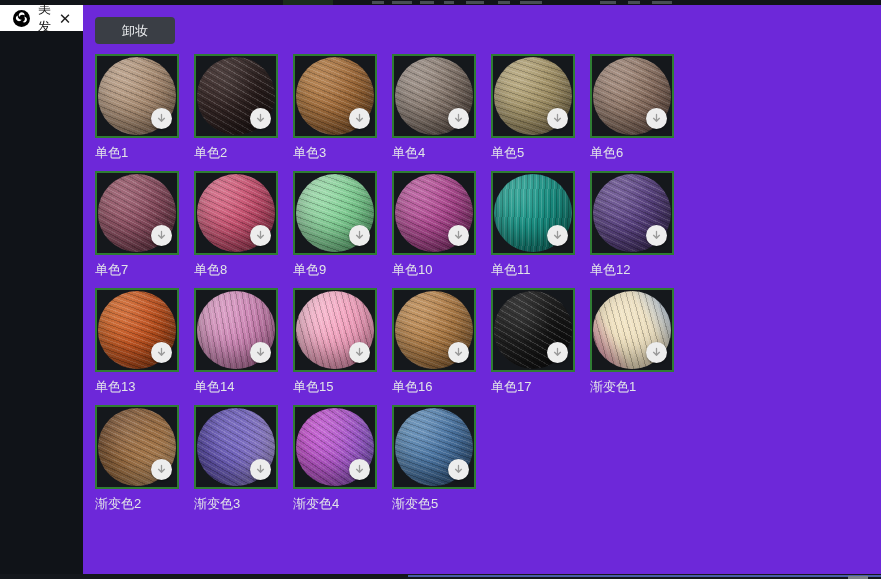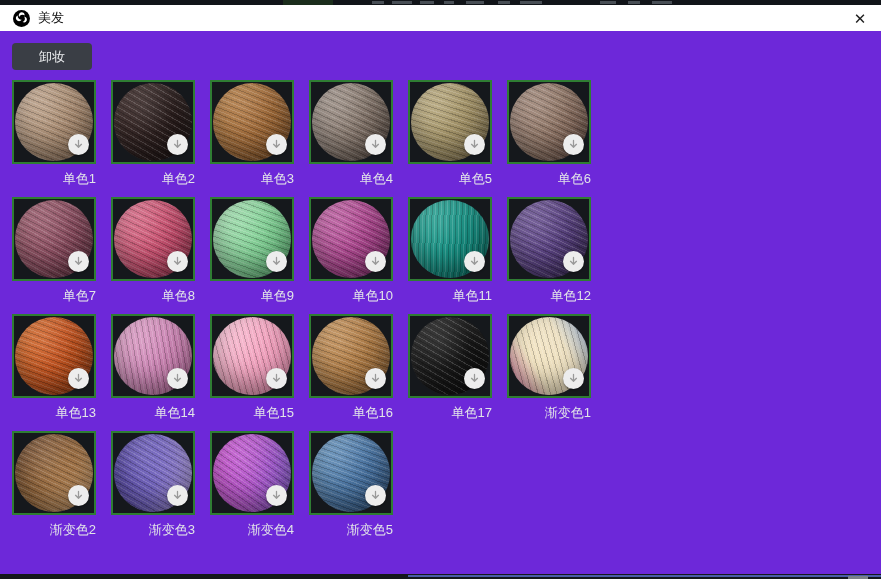--- a/index.html
+++ b/index.html
@@ -10,21 +10,21 @@
 
   
   .underlay-top { position: absolute; left: 0; top: 0; width: 881px; height: 5px; background: #111419; }
   .underlay-top .green-blob { position: absolute; left: 283px; top: 0; width: 50px; height: 5px; background: #1b2d1c; }
   .underlay-top .dash { position: absolute; top: 1px; height: 3px; background: #565c64; opacity: .8; }
   .underlay-bottom { position: absolute; left: 0; bottom: 0; width: 881px; height: 5px; background: #14171c; }
   .underlay-bottom .blue-bar { position: absolute; left: 408px; right: 0; top: 1px; height: 2px; background: #4a5ca8; }
   .underlay-bottom .gray-chip { position: absolute; left: 848px; bottom: 0; width: 20px; height: 3px; background: #7a8088; }
 
   
-  .dialog { position: absolute; left: 0; top: 5px; width: 881px; height: 569px; display: flex; flex-direction: column; }
+  .dialog { position: absolute; left: 0; top: 5px; width: 881px; height: 569px; display: flex; flex-direction: row; }
 
   .titlebar { height: 26px; background: #ffffff; display: flex; align-items: center; padding: 0 10px 0 13px; flex: 0 0 26px; }
   .titlebar .logo { width: 17px; height: 17px; flex: 0 0 17px; }
   .titlebar .title { margin-left: 8px; font-size: 13px; color: #111111; }
   .titlebar .spacer { flex: 1; }
   .close-btn { width: 22px; height: 22px; display: flex; align-items: center; justify-content: center;
                font-size: 15px; color: #1a1a1a; cursor: pointer; background: transparent; border: 0; line-height: 1; }
 
   .body { flex: 1; background: #6d28d9; padding: 12px 0 0 12px; overflow: hidden; }
 
@@ -33,21 +33,21 @@
 
   .grid { margin-top: 10px; display: flex; flex-wrap: wrap; width: 606px; }
 
   .cell { width: 84px; margin: 0 15px 11px 0; }
   .tile { position: relative; width: 84px; height: 84px; background: #15181c; border: 2px solid #2f7d33; cursor: pointer; }
   .circle { position: absolute; left: 1px; top: 1px; width: 78px; height: 78px; border-radius: 50%;
             box-shadow: inset 0 -12px 22px rgba(0,0,0,.38), inset 0 8px 16px rgba(255,255,255,.07); }
   .dl { position: absolute; right: 5px; bottom: 7px; width: 21px; height: 21px; border-radius: 50%;
         background: #ededed; box-shadow: 0 1px 2px rgba(0,0,0,.4); display: flex; align-items: center; justify-content: center; cursor: pointer; }
   .dl svg { display: block; }
-  .cell .label { margin-top: 6px; height: 16px; text-align: right; font-size: 13px; color: #e2e4e8; white-space: nowrap; }
+  .cell .label { margin-top: 6px; height: 16px; text-align: left; font-size: 13px; color: #e2e4e8; white-space: nowrap; }
 </style>
 </head>
 <body>
 
 <div class="screen">
 
   <div class="underlay-top">
     <div class="green-blob"></div>
     <div class="dash" style="left:372px;width:12px"></div>
     <div class="dash" style="left:392px;width:20px"></div>

